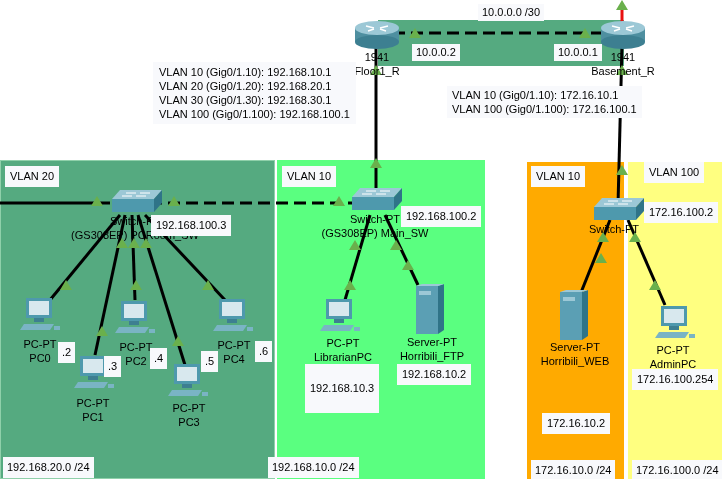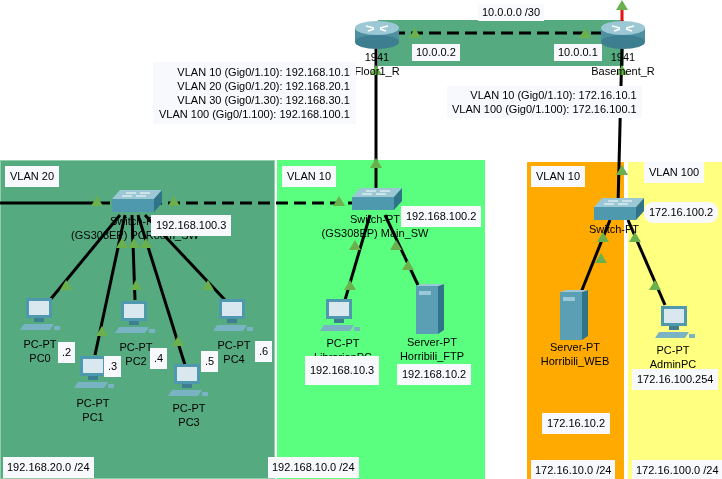--- a/index.html
+++ b/index.html
@@ -1,19 +1,19 @@
 <!DOCTYPE html>
 <html><head>
 <meta charset="utf-8">
 <style>
   html, body { margin:0; padding:0; }
   body { width:722px; height:479px; position:relative; overflow:hidden; background:#ffffff;
          font-family:"Liberation Sans", sans-serif; font-size:11px; color:#000; }
   .zone { position:absolute; }
-  .lbl { position:absolute; background:#f8f9fc; padding:2px 4px; white-space:nowrap; font-size:11px; line-height:13px;text-align:right; }
+  .lbl { position:absolute; background:#f8f9fc; padding:2px 4px; white-space:nowrap; font-size:11px; line-height:13px; }
   .dev-text { position:absolute; text-align:center; white-space:nowrap; font-size:11px; line-height:14px; transform:translateX(-50%); }
   svg.links { position:absolute; left:0; top:0; }
   .icon { position:absolute; }
 </style>
 </head>
 <body>
 
 <div class="zone" style="left:0;top:160px;width:275px;height:319px;background:#55aa80;border:1px solid #8fd0aa;box-sizing:border-box;"></div>
 <div class="zone" style="left:277px;top:160px;width:208px;height:319px;background:#5aff80;"></div>
 <div class="zone" style="left:527px;top:162px;width:97px;height:317px;background:#ffaa00;"></div>
@@ -133,21 +133,21 @@
 </div>
 <div class="dev-text" style="left:375px;top:212px;">
   <div>Switch-PT</div>
   <div>(GS308EP) Main_SW</div>
 </div>
 <div class="dev-text" style="left:614px;top:222px;">
   <div>Switch-PT</div>
 </div>
 <div class="lbl" style="left:151px;top:215px;padding:4px 5px;">192.168.100.3</div>
 <div class="lbl" style="left:401px;top:206px;padding:4px 5px;">192.168.100.2</div>
-<div class="lbl" style="left:644px;top:202px;padding:4px 5px;border-radius:9px;">172.16.100.2</div>
+<div class="lbl" style="left:644px;top:202px;padding:4px 5px;">172.16.100.2</div>
 
 <svg class="icon" style="left:20px;top:298px" width="42" height="36" viewBox="0 0 42 36">
   <rect x="6" y="0" width="26" height="20" fill="#4e99ad"></rect>
     <rect x="9" y="3" width="20" height="14" fill="#d8e8ee"></rect>
   <rect x="14" y="20" width="10" height="4" fill="#3d7f91"></rect>
     <polygon points="4,26 34,26 30,32 0,32" fill="#7ab4c4"></polygon>
   <rect x="34" y="28" width="6" height="4" fill="#7ab4c4"></rect>
 </svg>
 <svg class="icon" style="left:74px;top:356px" width="42" height="36" viewBox="0 0 42 36">
   <rect x="6" y="0" width="26" height="20" fill="#4e99ad"></rect>
@@ -228,21 +228,21 @@
 <div class="lbl" style="left:58px;top:342px;padding:4px 4px;">.2</div>
 <div class="lbl" style="left:104px;top:356px;padding:4px 4px;">.3</div>
 <div class="lbl" style="left:150px;top:348px;padding:4px 4px;">.4</div>
 <div class="lbl" style="left:201px;top:351px;padding:4px 4px;">.5</div>
 <div class="lbl" style="left:255px;top:341px;padding:4px 4px;">.6</div>
 
 <div class="dev-text" style="left:343px;top:336px;">
   <div>PC-PT</div>
   <div>LibrarianPC</div>
 </div>
-<div class="lbl" style="left:305px;top:356px;padding:8px 5px;">192.168.10.3</div>
+<div class="lbl" style="left:305px;top:364px;padding:18px 5px;">192.168.10.3</div>
 <div class="dev-text" style="left:432px;top:335px;">
   <div>Server-PT</div>
   <div>Horribili_FTP</div>
 </div>
 <div class="lbl" style="left:397px;top:364px;padding:4px 5px;">192.168.10.2</div>
 
 <div class="dev-text" style="left:575px;top:340px;">
   <div>Server-PT</div>
   <div>Horribili_WEB</div>
 </div>

